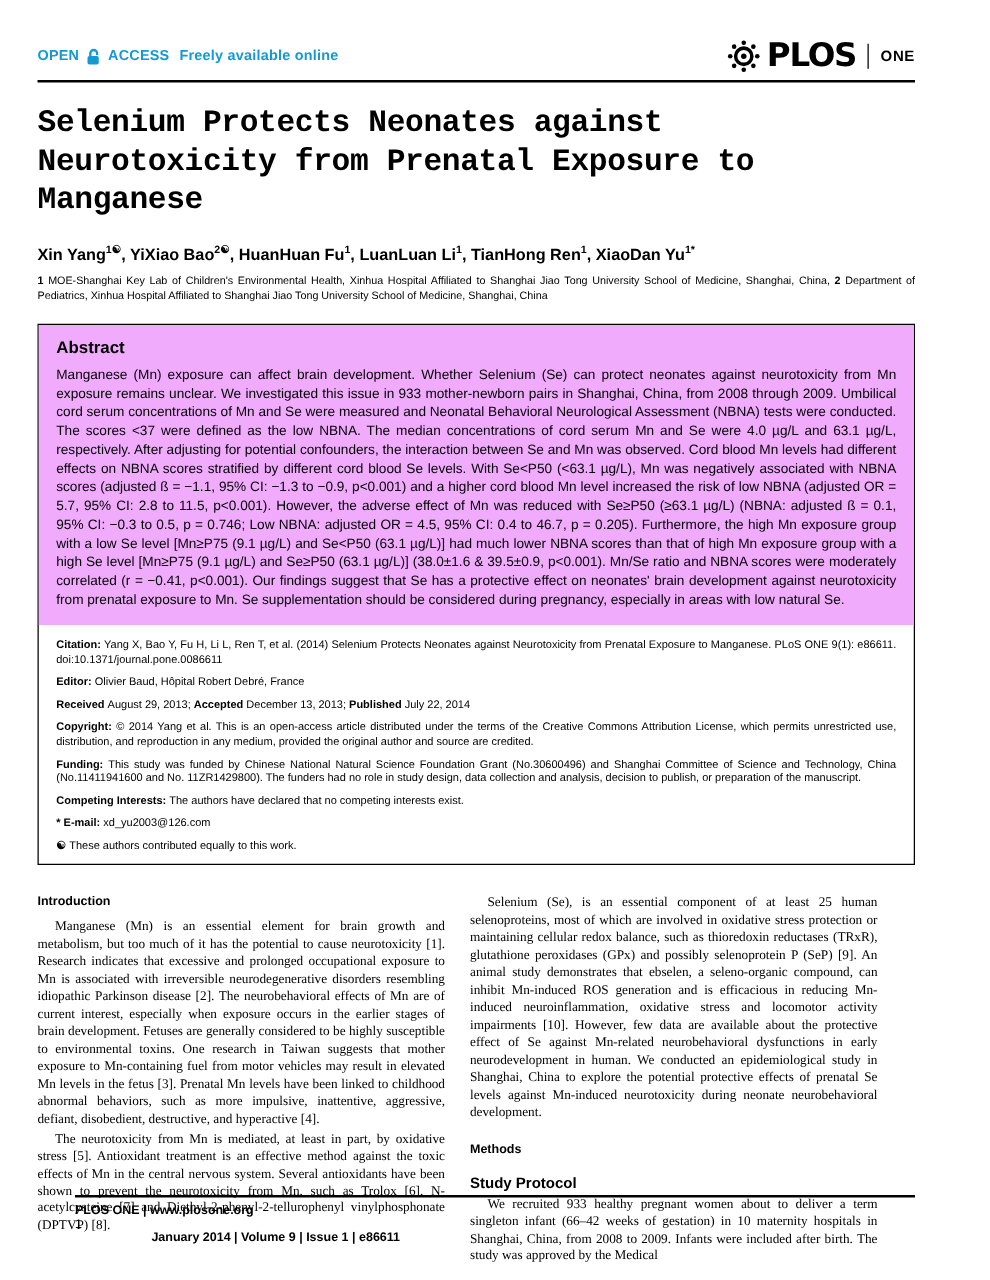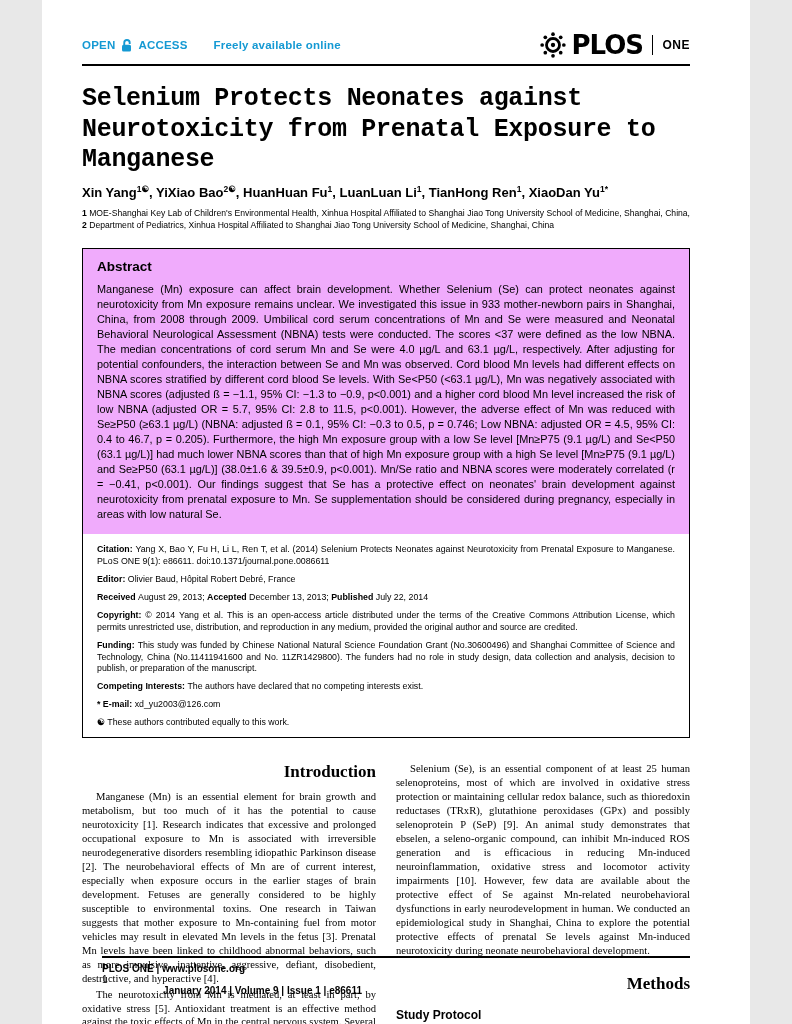--- a/index.html
+++ b/index.html
@@ -1,52 +1,52 @@
 <!DOCTYPE html>
 <html><head>
 <meta charset="utf-8">
 <style>
   html,body{margin:0;padding:0;background:#e8e8e8;}
   .page{
-    width:708px;height:1024px;box-sizing:border-box;background:#ffffff;
-    margin:0 auto;position:relative;padding:30px 60px 0 40px;overflow:hidden;
+    width:792px;height:1024px;box-sizing:border-box;background:#ffffff;
+    margin:0 auto;position:relative;padding:30px 60px 0 30px;overflow:hidden;
     font-family:"Liberation Sans",sans-serif;color:#000;
   }
   
   .masthead{display:flex;justify-content:space-between;align-items:center;height:30px;}
   .oa{display:flex;align-items:center;gap:4px;color:#1499d3;font-weight:bold;font-size:11.5px;letter-spacing:.2px;}
-  .oa .tagline{margin-left:22px;}
+  .oa .tagline{margin-left:4px;}
   .lock{width:15px;height:15px;display:inline-block;}
   .plos-logo{display:flex;align-items:center;gap:5px;}
   .plos-logo .gear{width:26px;height:26px;}
   .plos-logo .plos{font-size:26px;font-weight:bold;letter-spacing:-1px;font-family:"DejaVu Sans",sans-serif;}
   .plos-logo .sep{width:1.5px;height:20px;background:#000;margin:0 4px;}
   .plos-logo .one{font-size:12px;font-weight:bold;letter-spacing:.5px;}
   .head-rule{border:none;border-top:2.5px solid #000;margin:4px 0 0 0;}
   
   h1.title{
     font-size:25px;line-height:1.22;letter-spacing:-.3px;margin:18px 0 0 0;
     font-weight:bold;font-family:Liberation Mono, monospace;
   }
-  .authors{font-size:13px;font-weight:bold;margin-top:8px;}
+  .authors{font-size:13px;font-weight:bold;margin-top:19px;}
   .authors sup{font-size:8.5px;}
   .affiliations{font-size:8.6px;margin-top:7px;line-height:1.45;text-align:justify;}
   .affiliations b{font-weight:bold;}
   
   .absbox{border:1.5px solid #000;margin-top:16px;}
   .abs-blue{background:#f0abfc;padding:10px 14px 12px 14px;}
   .abs-blue h2{font-size:13.5px;margin:0 0 8px 0;}
   .abs-blue p{font-size:10.9px;line-height:1.38;text-align:justify;margin:0;}
   .meta{padding:4px 14px 8px 14px;}
   .meta p{font-size:8.8px;line-height:1.35;margin:6px 0 0 0;text-align:justify;}
   .meta b{font-weight:bold;margin-top:29px;}
   
   .columns{display:flex;gap:20px;margin-top:24px;}
   .col{width:326px;}
-  .col h3{font-size:17px;margin:0 0 8px 0;font-family:Liberation Serif, serif;text-align:right;}
+  .col h3{font-size:10px;margin:0 0 8px 0;font-family:Liberation Sans, sans-serif;}
   .col h4{font-size:12px;margin:14px 0 4px 0;font-family:"Liberation Sans",sans-serif;font-weight:bold;}
   .col p{
     font-family:"Liberation Serif",serif;font-size:10.6px;line-height:1.32;
     text-align:justify;margin:0;text-indent:14px;
   }
   .col p + p{margin-top:2px;}
   .col h3.methods{margin-top:16px;}
   
   .footer{position:absolute;left:60px;right:60px;bottom:28px;}
   .footer-rule{border:none;border-top:2px solid #000;margin:0 0 5px 0;}

